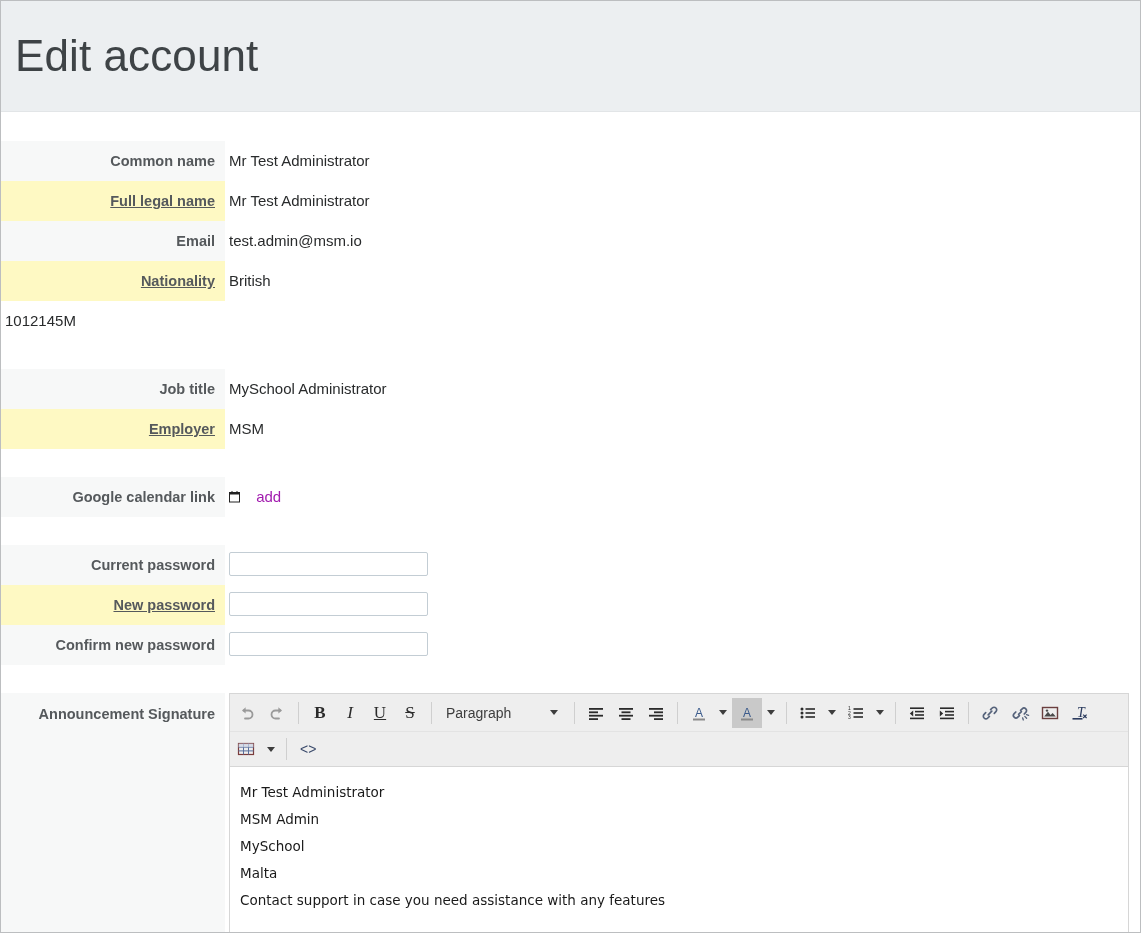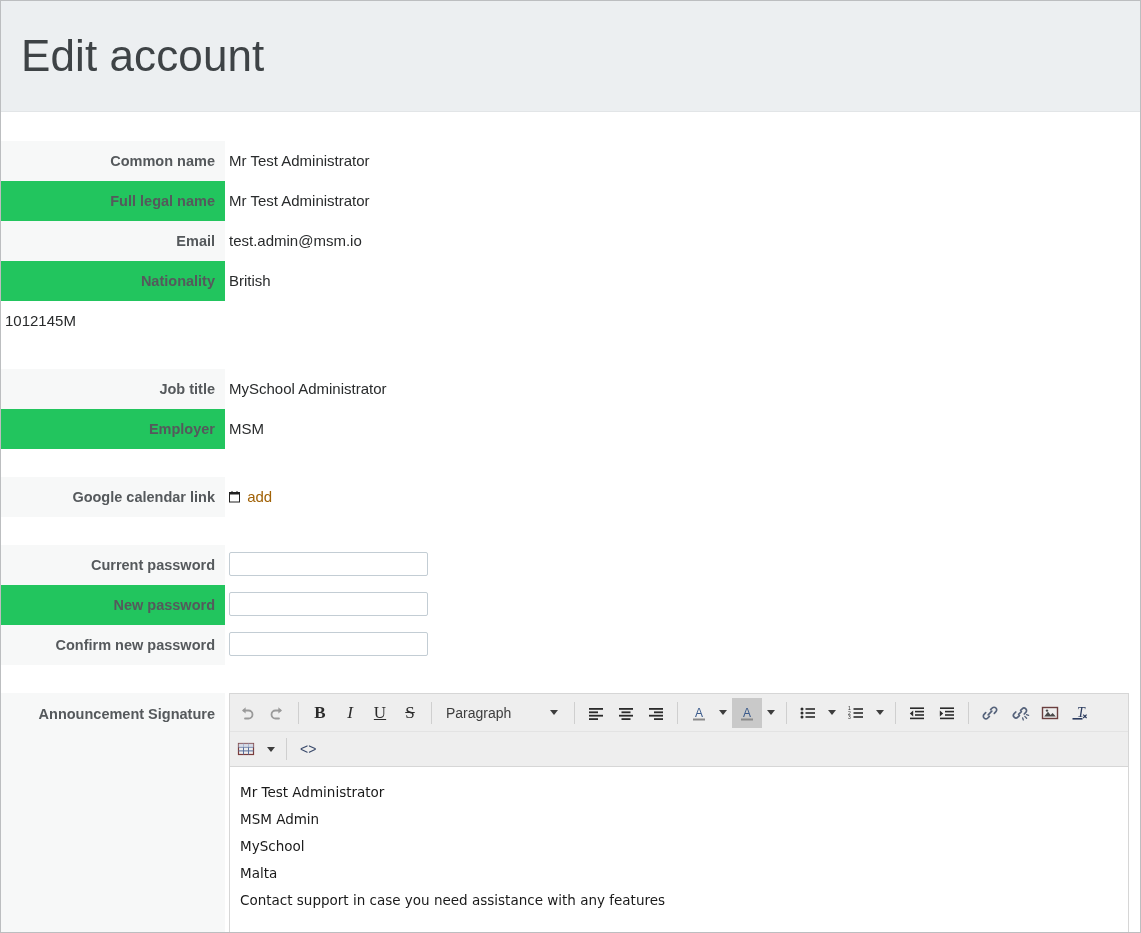--- a/index.html
+++ b/index.html
@@ -21,21 +21,21 @@
     overflow: hidden;
   }
   
   .page-header {
     height: 111px;
     background: #eceff1;
     border-bottom: 1px solid #e2e5e7;
     box-sizing: border-box;
     display: flex;
     align-items: center;
-    padding-left: 20px;
+    padding-left: 14px;
   }
   .page-title {
     font-size: 44px;
     font-weight: 300;
     color: #3e4346;
     letter-spacing: 0.1px;
     line-height: 1.1;
   }
   
   .form-body {
@@ -58,41 +58,42 @@
     flex: 0 0 224px;
     box-sizing: border-box;
     text-align: right;
     padding: 11px 10px 11px 0;
     font-size: 14.5px;
     font-weight: bold;
     color: #55595c;
     background: #f7f8f8;
     line-height: 18px;
   }
-  .frow.alt .flabel { background: #22c55e; }
+  .frow.alt .flabel { background: #fef9c3; text-decoration: underline; }
   .fvalue {
     flex: 1 1 auto;
     padding: 11px 0 11px 4px;
     font-size: 15px;
     color: #292b2c;
     line-height: 18px;
   }
   .spacer-row { height: 28px; background: #ffffff; }
 
   .link-green {
     color: #3f7d45;
     text-decoration: underline;
     font-size: 15px;
     cursor: pointer;
   }
   .link-blue {
-    color: #a16207;
+    color: #a21caf;
     text-decoration: none;
     font-size: 15px;
     cursor: pointer;
+    margin-left: 9px;
   }
   .cal-icon {
     display: inline-block;
     vertical-align: -1px;
     margin-right: 3px;
     color: #222;
   }
 
   
   .txt-input {

